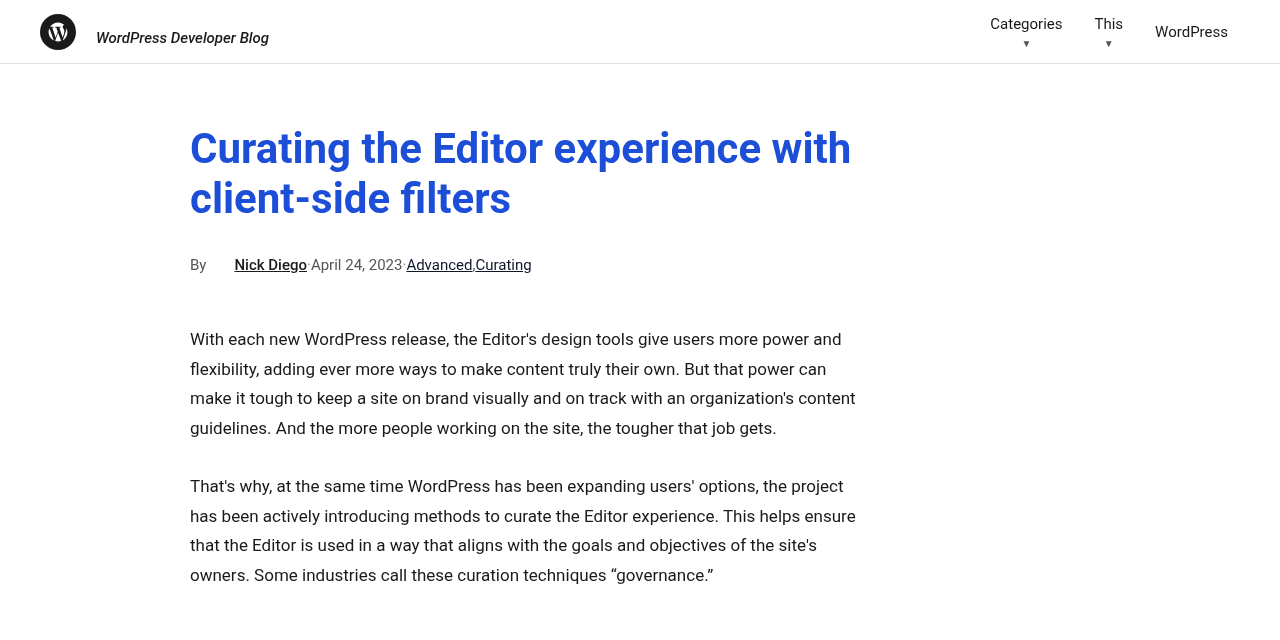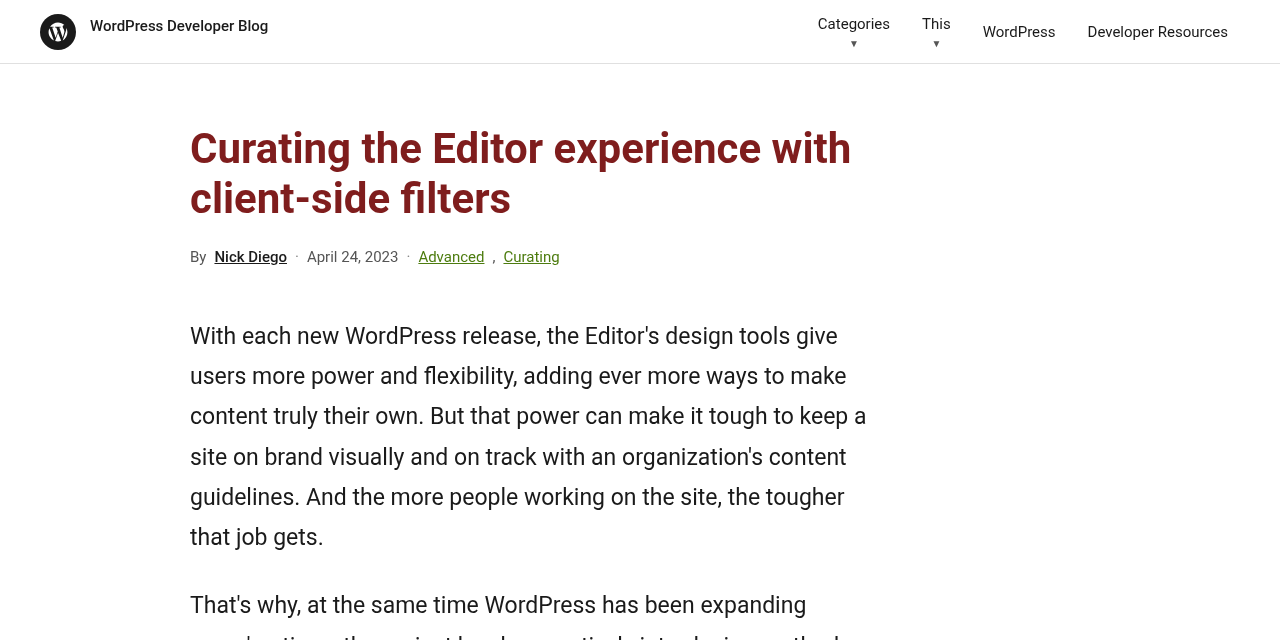--- a/index.html
+++ b/index.html
@@ -22,22 +22,23 @@
       align-items: center;
       justify-content: space-between;
       padding: 0 40px;
       height: 64px;
       border-bottom: 1px solid #e0e0e0;
       background: #fff;
     }
 
     .nav-left {
       display: flex;
-      align-items: flex-start;
-      gap: 14px;
+      align-items: flex-end;
+      gap: 20px;
+      font-style: italic;
     }
 
     .wp-logo {
       width: 36px;
       height: 36px;
       border-radius: 50%;
       background: #1a1a1a;
       display: flex;
       align-items: center;
       justify-content: center;
@@ -89,60 +90,61 @@
     }
 
     .article-header {
       margin-bottom: 48px;
     }
 
     .article-title {
       font-size: 42px;
       font-weight: 700;
       line-height: 1.2;
-      color: #7f1d1d;
-      margin-bottom: 20px;
+      color: #1d4ed8;
+      margin-bottom: 28px;
       max-width: 700px;
     }
 
     .article-meta {
       display: flex;
       align-items: center;
-      gap: 8px;
+      gap: 0;
       font-size: 15px;
       color: #555;
     }
 
     .article-meta .by {
       color: #555;
     }
 
     .author-link {
       color: #1a1a1a;
       text-decoration: underline;
       font-weight: 500;
       cursor: pointer;
+      margin-left: 28px;
     }
 
     .meta-separator {
       color: #888;
     }
 
     .category-link {
-      color: #4d7c0f;
+      color: #0f172a;
       text-decoration: underline;
       cursor: pointer;
     }
 
     .article-body {
       max-width: 680px;
     }
 
     .article-body p {
-      font-size: 23px;
+      font-size: 17px;
       line-height: 1.75;
       color: #1a1a1a;
       margin-bottom: 28px;
     }
   </style>
 </head>
 <body>
 
 <nav>
   <div class="nav-left">
@@ -163,23 +165,20 @@
       <span>Categories</span>
       <span class="chevron">▼</span>
     </a>
     <a class="nav-link" href="#">
       <span>This</span>
       <span class="chevron">▼</span>
     </a>
     <a class="nav-link" href="#">
       <span>WordPress</span>
     </a>
-    <a class="nav-link" href="#">
-      <span>Developer Resources</span>
-    </a>
   </div>
 </nav>
 
 <main>
   <header class="article-header">
     <h1 class="article-title">Curating the Editor experience with client-side filters</h1>
     <div class="article-meta">
       <span class="by">By</span>
       <a class="author-link" href="#">Nick Diego</a>
       <span class="meta-separator">·</span>

